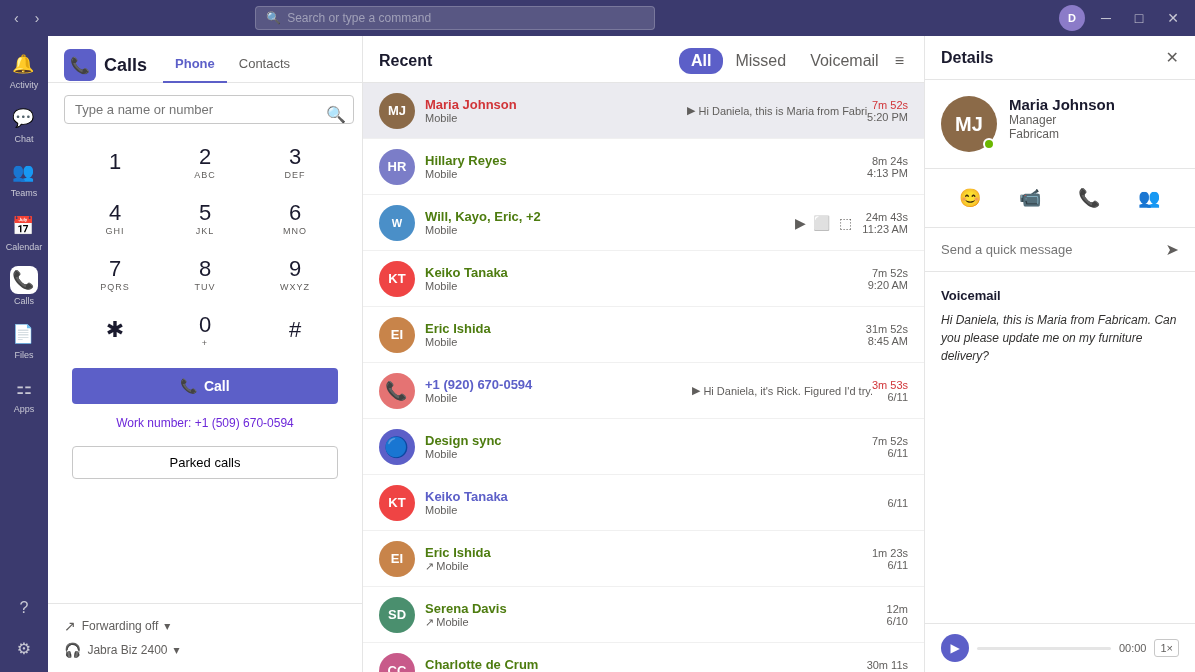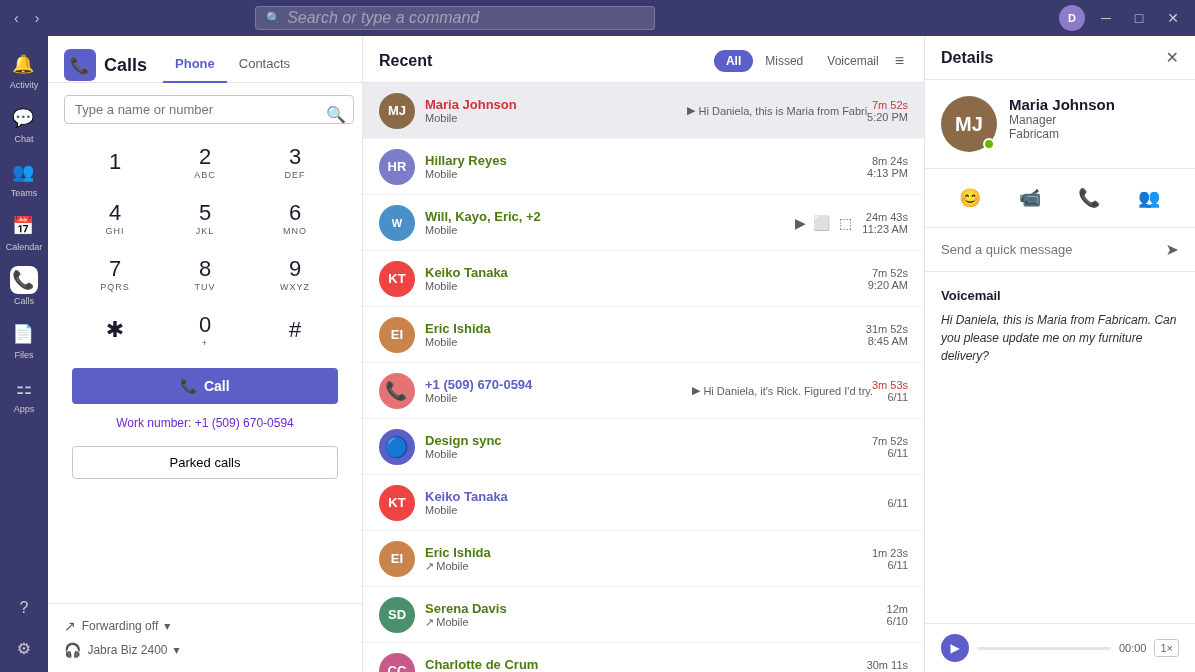--- a/index.html
+++ b/index.html
@@ -23,21 +23,21 @@
       flex: 1; max-width: 400px; margin: 0 auto;
       background: rgba(255,255,255,0.15);
       border: 1px solid rgba(255,255,255,0.2);
       border-radius: 4px;
       display: flex; align-items: center; padding: 0 10px;
       height: 24px;
     }
     .search-bar span { color: #c8c8d4; font-size: 12px; margin-right: 6px; }
     .search-bar input {
       background: none; border: none; outline: none;
-      color: #5eead4; font-size: 16px; width: 100%; font-style: italic;
+      color: #5eead4; font-size: 12px; width: 100%;
     }
     .search-bar input::placeholder { color: #a0a0b8; }
     .title-bar-controls { display: flex; align-items: center; gap: 8px; margin-left: auto; }
     .avatar-circle {
       width: 26px; height: 26px; border-radius: 50%;
       background: #8b7bc8; display: flex; align-items: center; justify-content: center;
       color: white; font-size: 11px; font-weight: 600;
     }
     .window-btn {
       background: none; border: none; color: #c8c8d4; cursor: pointer;
@@ -168,21 +168,21 @@
     }
     .recent-header {
       padding: 12px 16px 8px;
       display: flex; align-items: center; gap: 0;
       border-bottom: 1px solid #e5e5e5;
       background: white;
     }
     .recent-title { font-size: 16px; font-weight: 600; color: #1a1a2e; flex: 1; }
     .filter-btn {
       padding: 4px 12px; border-radius: 12px; border: none;
-      font-size: 12px; cursor: pointer; background: none; color: #605e5c;
+      font-size: 16px; cursor: pointer; background: none; color: #605e5c;
     }
     .filter-btn.active { background: #5c5fc8; color: white; font-weight: 600; }
     .more-btn { background: none; border: none; cursor: pointer; color: #605e5c; font-size: 16px; padding: 4px; }
 
     .calls-list { overflow-y: auto; flex: 1; }
     .call-item {
       display: flex; align-items: center; padding: 8px 16px;
       cursor: pointer; border-bottom: 1px solid #f0f0f0;
       background: white; min-height: 56px;
     }
@@ -521,21 +521,21 @@
         </div>
         <div class="call-meta" style="margin-left:auto">
           <div class="call-duration">31m 52s</div>
           <div class="call-time">8:45 AM</div>
         </div>
       </div>
 
       <div class="call-item">
         <div class="call-avatar av-red" style="background:#e57373; font-size:18px">📞</div>
         <div class="call-info">
-          <div class="call-name outbound">+1 (509) 670-0594</div>
+          <div class="call-name outbound">+1 (920) 670-0594</div>
           <div class="call-type">Mobile</div>
         </div>
         <div class="call-preview">
           <span>▶</span>
           Hi Daniela, it's Rick. Figured I'd try...
         </div>
         <div class="call-meta">
           <div class="call-duration missed">3m 53s</div>
           <div class="call-time">6/11</div>
         </div>

